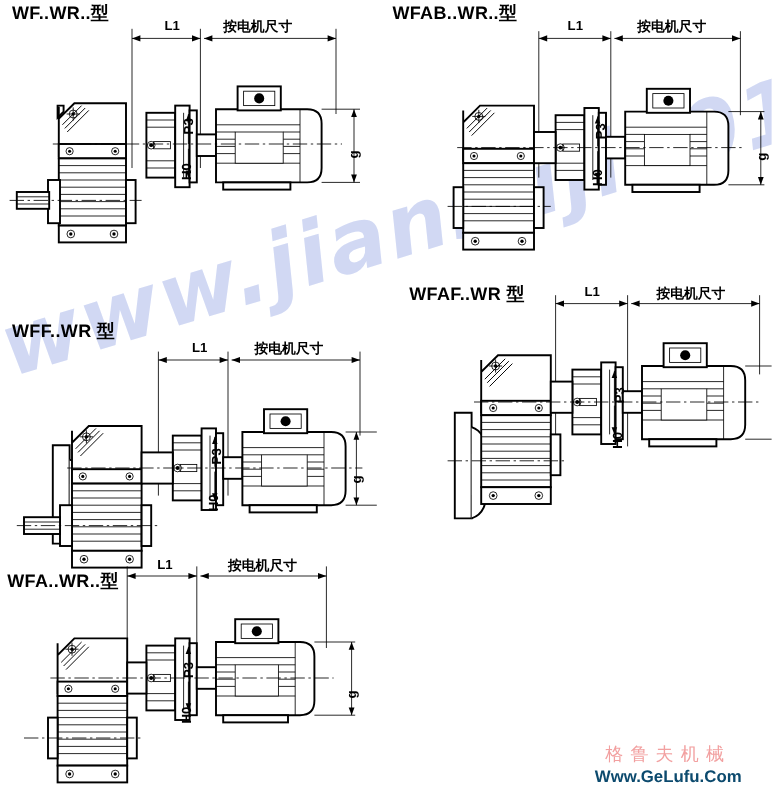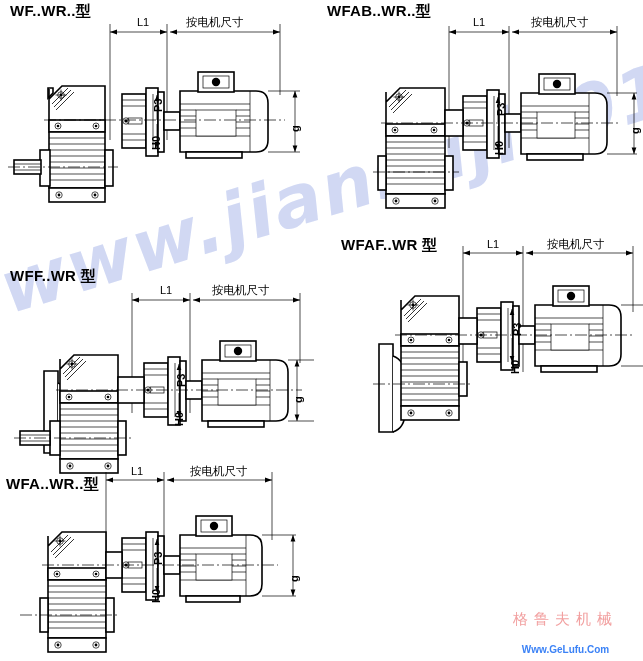--- a/index.html
+++ b/index.html
@@ -5,39 +5,39 @@
   html,body{margin:0;padding:0;background:#ffffff;}
   body{width:643px;height:661px;position:relative;overflow:hidden;
        font-family:"Liberation Sans","DejaVu Sans",sans-serif;}
 
   .panel{position:absolute;}
 
   .title{position:absolute;font-size:15px;font-weight:bold;color:#000;
          white-space:nowrap;letter-spacing:.3px;}
 
   
-  .dimtext{position:absolute;font-size:11px;font-weight:normal;color:#000;white-space:nowrap;}
+  .dimtext{position:absolute;font-size:11px;font-weight:bold;color:#000;white-space:nowrap;}
   .dimtext.cn{font-size:11.5px;}
   .vtext{position:absolute;font-size:11px;font-weight:bold;color:#000;
          white-space:nowrap;transform:rotate(-90deg);transform-origin:left top;}
 
   
   .watermark{position:absolute;left:-10px;top:250px;width:680px;
       font-size:72px;font-weight:bold;font-style:italic;
       color:#c9d2f2;letter-spacing:2px;white-space:nowrap;
       transform:rotate(-17deg);transform-origin:left top;
       font-family:"DejaVu Sans",sans-serif;
       pointer-events:none;opacity:.85;}
 
   
   .brand{position:absolute;right:25px;bottom:6px;text-align:center;}
   .brand-cn{font-size:15px;color:#f2a0a0;letter-spacing:6px;
             font-family:"DejaVu Sans",sans-serif;}
-  .brand-en{font-size:10px;color:#3b82f6;font-weight:bold;letter-spacing:0px;
-            font-family:"Liberation Sans",sans-serif;margin-top:15px;}
+  .brand-en{font-size:14px;color:#0c4a6e;font-weight:bold;letter-spacing:0px;
+            font-family:"Liberation Sans",sans-serif;margin-top:1px;}
 
   svg{display:block;}
   .thk{stroke:#000;fill:none;stroke-width:1.6;}
   .thn{stroke:#000;fill:none;stroke-width:.7;}
   .fill-w{fill:#fff;}
   .dashc{stroke:#000;fill:none;stroke-width:.7;stroke-dasharray:12 3 2 3;}
   .dimline{stroke:#000;fill:none;stroke-width:.7;}
   .hatch{stroke:#000;fill:none;stroke-width:.8;}
 </style>
 </head>

